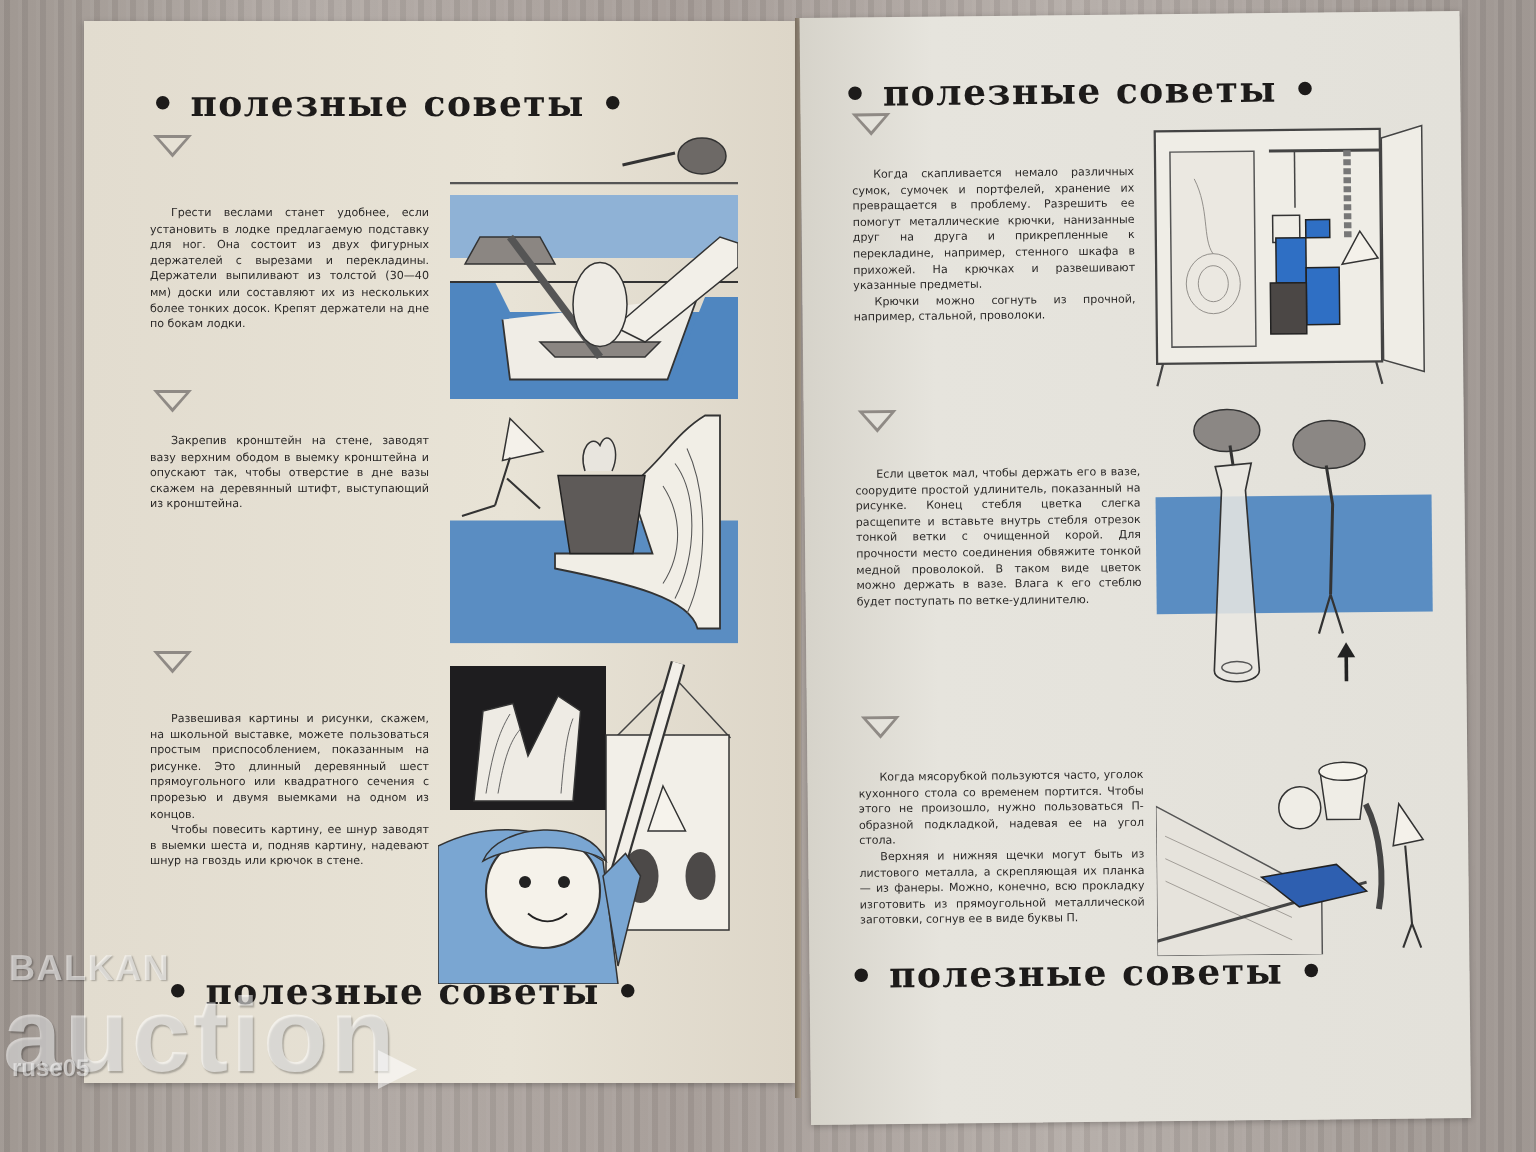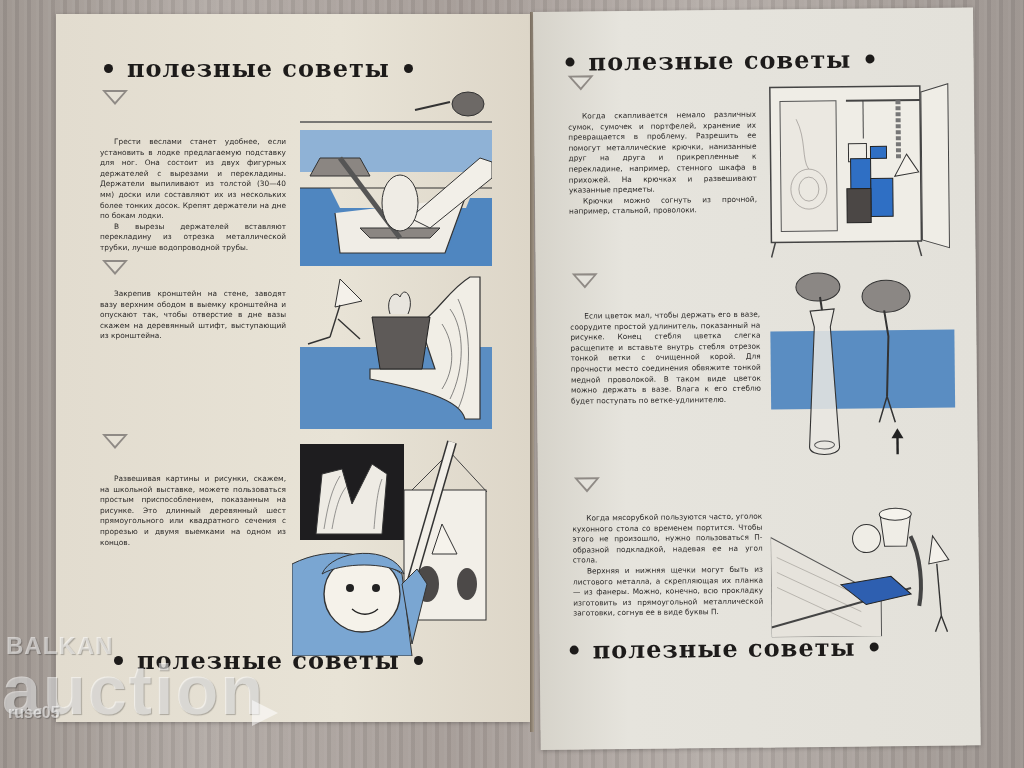--- a/index.html
+++ b/index.html
@@ -73,21 +73,20 @@
 <div class="page page-left">
   <div class="heading" style="left:48px; top:40px;">
     <span class="dot"></span>
     <span>полезные советы</span>
     <span class="dot"></span>
   </div>
 
   <div class="tri" style="left:46px; top:76px;"></div>
   <div class="text" style="left:44px; top:100px; width:186px;margin-top:23px;">
     <p>Грести веслами станет удобнее, если установить в лодке предлагаемую подставку для ног. Она состоит из двух фигурных держателей с вырезами и перекладины. Держатели выпиливают из толстой (30—40 мм) доски или составляют их из нескольких более тонких досок. Крепят держатели на дне по бокам лодки.</p>
-    <p>В вырезы держателей вставляют перекладину из отрезка металлической трубки, лучше водопроводной трубы.</p>
   </div>
   <div class="illus" style="left:244px; top:74px; width:192px; height:178px;">
     <svg width="192" height="178" viewBox="0 0 192 178">
       <rect x="0" y="42" width="192" height="42" fill="#8fb2d6"></rect>
       <rect x="0" y="120" width="192" height="58" fill="#4f86c0"></rect>
       <path d="M0 100 L30 100 L60 160 L150 160 L170 110 L192 110 L192 178 L0 178Z" fill="#4f86c0"></path>
       <path d="M0 100 L192 100" stroke="#333" stroke-width="1.2"></path>
       <path d="M35 125 L40 165 L145 165 L165 110" fill="#f0ede6" stroke="#333" stroke-width="1.2"></path>
       <path d="M0 34 L192 34" stroke="#555" stroke-width="1.5"></path>
       <path d="M10 88 L20 70 L60 70 L70 88Z" fill="#8b8682" stroke="#333"></path>
@@ -116,20 +115,21 @@
       <path d="M72 48 L130 48 L122 100 L80 100Z" fill="#5e5a58" stroke="#222"></path>
       <path d="M90 45 C85 30 95 20 100 28 C105 15 115 30 108 45" fill="#e8e5de" stroke="#333"></path>
       <path d="M40 10 L62 32 L35 38Z" fill="#f4f1ea" stroke="#333"></path>
       <path d="M40 36 L30 68 M30 68 L8 75 M38 50 L60 70" stroke="#333" stroke-width="1.4" fill="none"></path>
     </svg>
   </div>
 
   <div class="tri" style="left:46px; top:420px;"></div>
   <div class="text" style="left:44px; top:450px; width:186px;margin-top:10px;">
     <p>Развешивая картины и рисунки, скажем, на школьной выставке, можете пользоваться простым приспособлением, показанным на рисунке. Это длинный деревянный шест прямоугольного или квадратного сечения с прорезью и двумя выемками на одном из концов.</p>
+    <p>Чтобы повесить картину, ее шнур заводят в выемки шеста и, подняв картину, надевают шнур на гвоздь или крючок в стене.</p>
   </div>
   <div class="illus" style="left:236px; top:420px; width:196px; height:222px;">
     <svg width="196" height="222" viewBox="0 0 196 222">
       <rect x="8" y="10" width="104" height="96" fill="#1e1d1f"></rect>
       <path d="M24 100 L30 40 L50 35 L60 70 L80 30 L95 40 L90 100Z" fill="#eeebe4" stroke="#333"></path>
       <g stroke="#555" stroke-width="0.6" fill="none">
         <path d="M32 95 C36 70 40 55 48 42"></path>
           <path d="M40 95 C44 72 48 60 55 52"></path>
         <path d="M82 95 C84 70 86 55 90 45"></path>
       </g>

